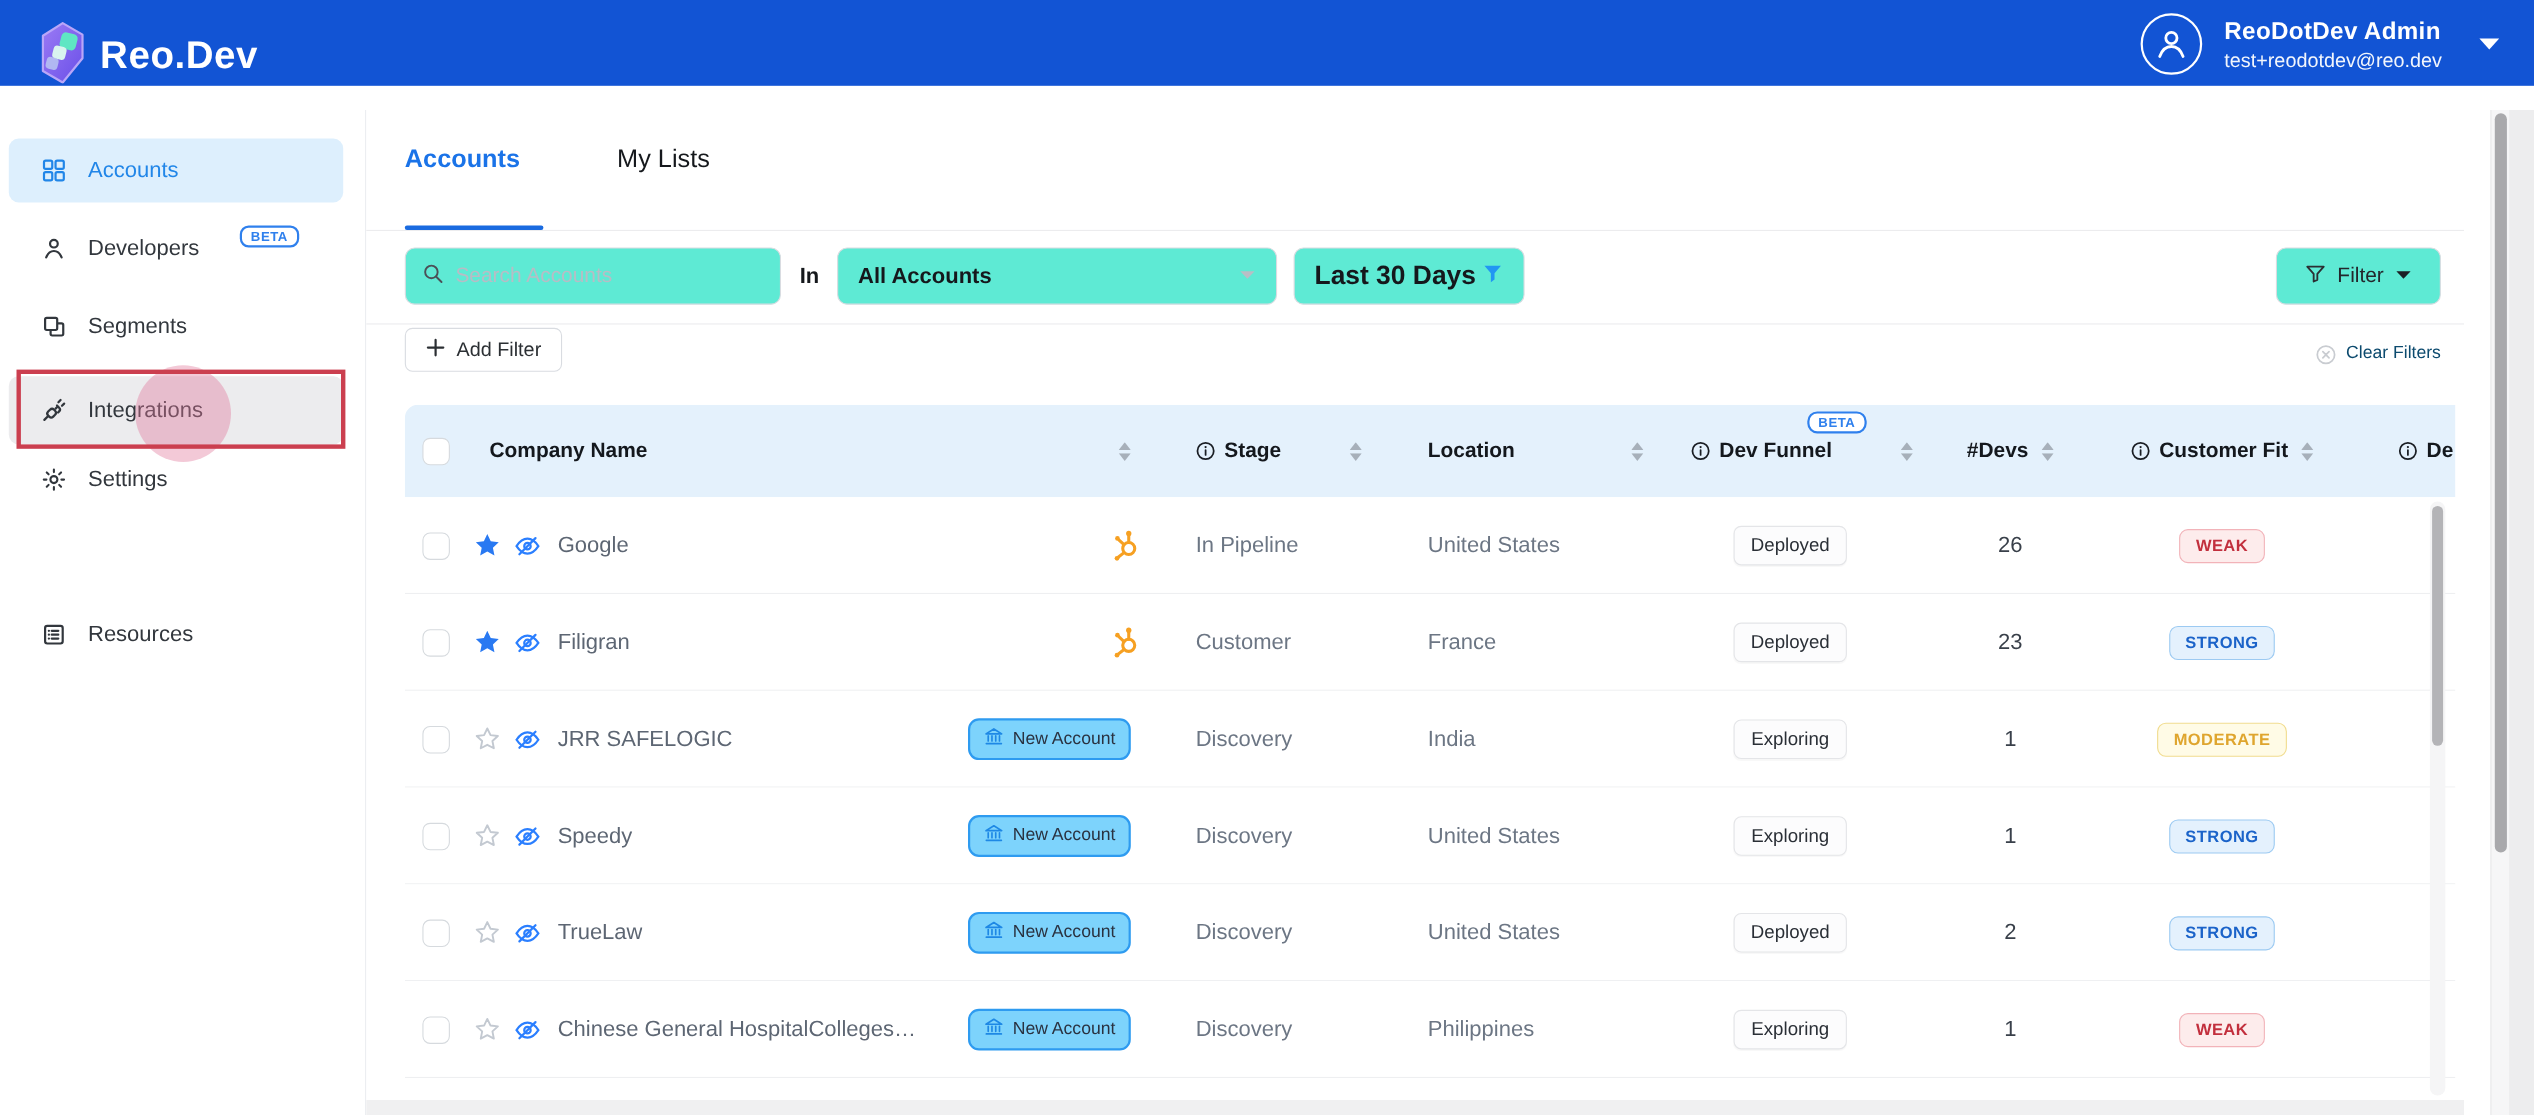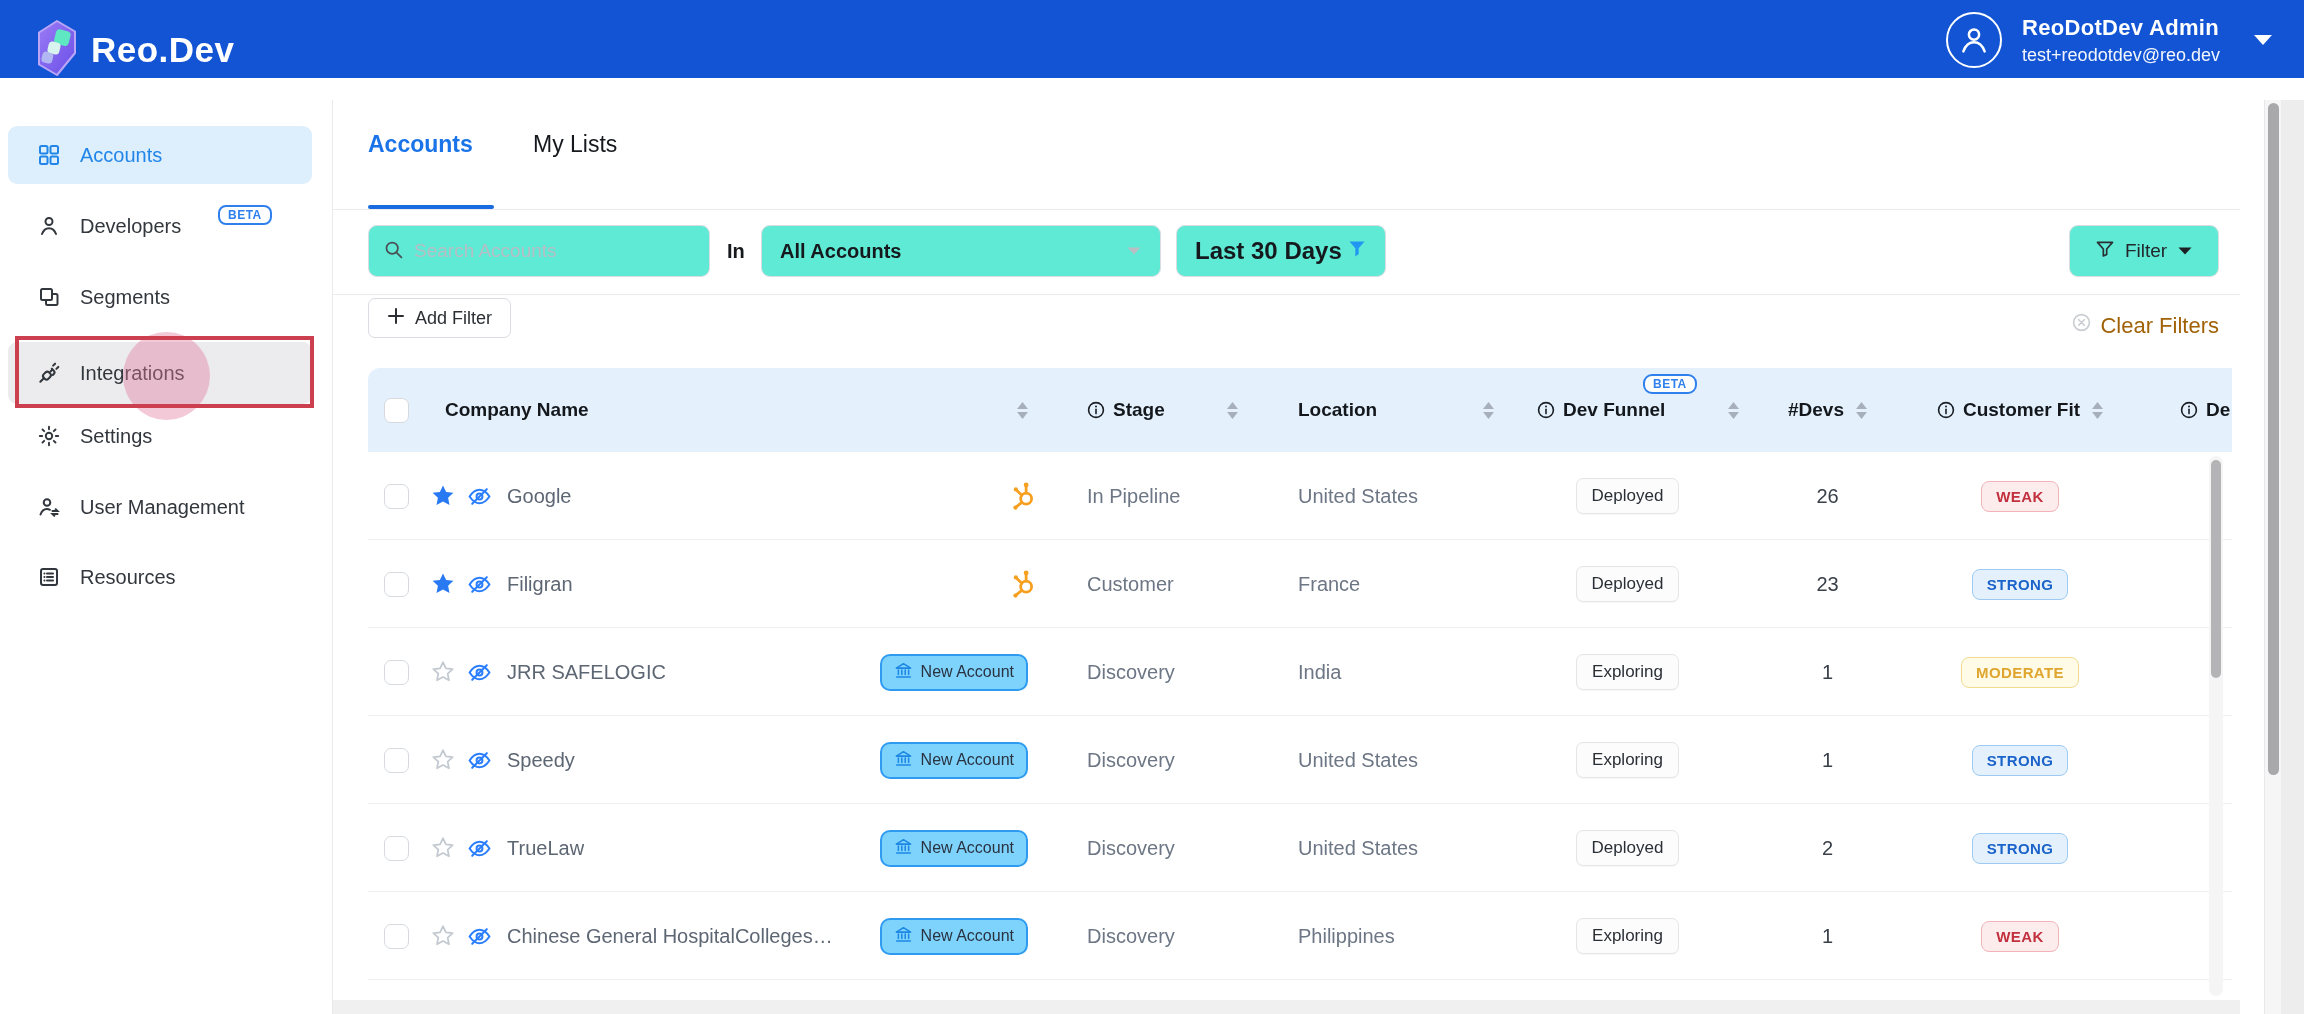--- a/index.html
+++ b/index.html
@@ -30,40 +30,40 @@
   
   .annot-circle { position:absolute; left:123px; top:332px; width:87px; height:88px; border-radius:50%; background:rgba(224,121,155,.40); z-index:30; pointer-events:none; }
   .annot-box { position:absolute; left:15px; top:336px; width:299px; height:72px; border:4px solid var(--annotation-red); z-index:31; pointer-events:none; }
 
   
   .content { position:absolute; left:333px; top:100px; width:1931px; height:914px; background:#fff; }
 
   .tabs-row { position:absolute; left:0; top:0; width:1907px; height:110px; border-bottom:1px solid #ececee; }
   .tab { position:absolute; bottom:0; height:78px; font-size:23px; color:#15181c; cursor:pointer; display:flex; align-items:flex-start; }
   .tab.t1 { left:35px; }
-  .tab.t2 { left:200px; }
+  .tab.t2 { left:228px; }
   .tab.active { color:#1a73e8; font-weight:700; }
   .tab.active::after { content:""; position:absolute; left:0; bottom:0; width:126px; height:4px; background:#1a6be0; border-radius:3px; }
 
   .field { position:absolute; top:125px; height:52px; border:1px solid #d9dce1; border-radius:9px; background:#5eead4; display:flex; align-items:center; }
   .search-box { left:35px; width:342px; padding:0 14px; gap:10px; }
   .search-box input { border:none; outline:none; font-size:19px; color:#333; width:100%; font-family:inherit; background:transparent; }
   .search-box input::placeholder { color:#b7bdc5; }
   .in-label { position:absolute; left:394px; top:140px; font-size:20px; font-weight:700; color:#15181c; }
   .scope-select { left:428px; width:400px; padding:0 18px; justify-content:space-between; cursor:pointer; }
   .scope-value { font-size:20px; font-weight:700; color:#15181c; }
   .date-select { left:843px; width:210px; padding:0 18px; justify-content:space-between; cursor:pointer; }
   .date-value { font-size:24px; font-weight:700; color:#15181c; }
   .filter-btn { left:1736px; width:150px; padding:0 18px; justify-content:center; gap:10px; cursor:pointer; }
   .filter-label { font-size:19px; font-weight:500; color:#23272c; }
 
   .rule { position:absolute; left:0; top:194px; width:1907px; height:1px; background:#ececee; }
 
   .add-filter-btn { position:absolute; left:35px; top:198px; height:40px; padding:0 18px; display:flex; align-items:center; gap:10px; border:1px solid #d9dce1; border-radius:7px; background:#fff; font-size:18px; color:#2b2f33; cursor:pointer; font-family:inherit; }
-  .clear-filters { position:absolute; right:45px; top:212px; display:flex; align-items:flex-end; gap:8px; color:#a16207; font-size:22px; font-weight:500; cursor:default; }
+  .clear-filters { position:absolute; right:45px; top:212px; display:flex; align-items:flex-start; gap:8px; color:#0c4a6e; font-size:16px; font-weight:500; cursor:default; }
 
   
   .table { position:absolute; left:35px; top:268px; width:1864px; height:632px; overflow:hidden; }
   .grid-cols { display:grid; grid-template-columns:57px 645px 190px 240px 255px 145px 240px 200px; width:2004px; }
   .thead { height:84px; background:#e4f1fc; border-radius:12px 12px 0 0; align-items:center; }
   .hcell { position:relative; display:flex; align-items:center; height:84px; font-size:19px; font-weight:700; color:#14181d; }
   .hcell .lbl { white-space:nowrap; }
   .sort { display:flex; flex-direction:column; gap:3px; align-items:center; cursor:pointer; }
   .sort svg { display:block; }
   .info { display:flex; align-items:center; margin-right:8px; color:#1a1e24; }
@@ -202,30 +202,20 @@
     <div class="nav-item" style="top:307px">
       <span class="nav-icon">
         <svg width="24" height="24" viewBox="0 0 24 24" fill="none" stroke="currentColor" stroke-width="1.9" stroke-linecap="round">
           <circle cx="12" cy="12" r="3.2"></circle>
           <path d="M12 2.8v2.4M12 18.8v2.4M2.8 12h2.4M18.8 12h2.4M5.5 5.5l1.7 1.7M16.8 16.8l1.7 1.7M18.5 5.5l-1.7 1.7M7.2 16.8l-1.7 1.7"></path>
         </svg>
       </span>
       <span class="nav-label">Settings</span>
     </div>
 
-    <div class="nav-item" style="top:378px">
-      <span class="nav-icon">
-        <svg width="24" height="24" viewBox="0 0 24 24" fill="none" stroke="currentColor" stroke-width="2" stroke-linecap="round">
-          <circle cx="10" cy="7.5" r="3.3"></circle>
-            <path d="M3.5 19.5c1.3-3.7 3.8-5.4 6.5-5.4 1 0 2 .2 2.9.7"></path>
-          <path d="M15.5 16h5l-1.8-1.8M20.5 19h-5l1.8 1.8"></path>
-        </svg>
-      </span>
-      <span class="nav-label">User Management</span>
-    </div>
 
     <div class="nav-item" style="top:448px">
       <span class="nav-icon">
         <svg width="24" height="24" viewBox="0 0 24 24" fill="none" stroke="currentColor" stroke-width="2" stroke-linecap="round">
           <rect x="4" y="4" width="16" height="16" rx="2"></rect>
           <path d="M10 8.5h6M10 12h6M10 15.5h6"></path>
             <path d="M7.4 8.5h.1M7.4 12h.1M7.4 15.5h.1"></path>
         </svg>
       </span>
       <span class="nav-label">Resources</span>

